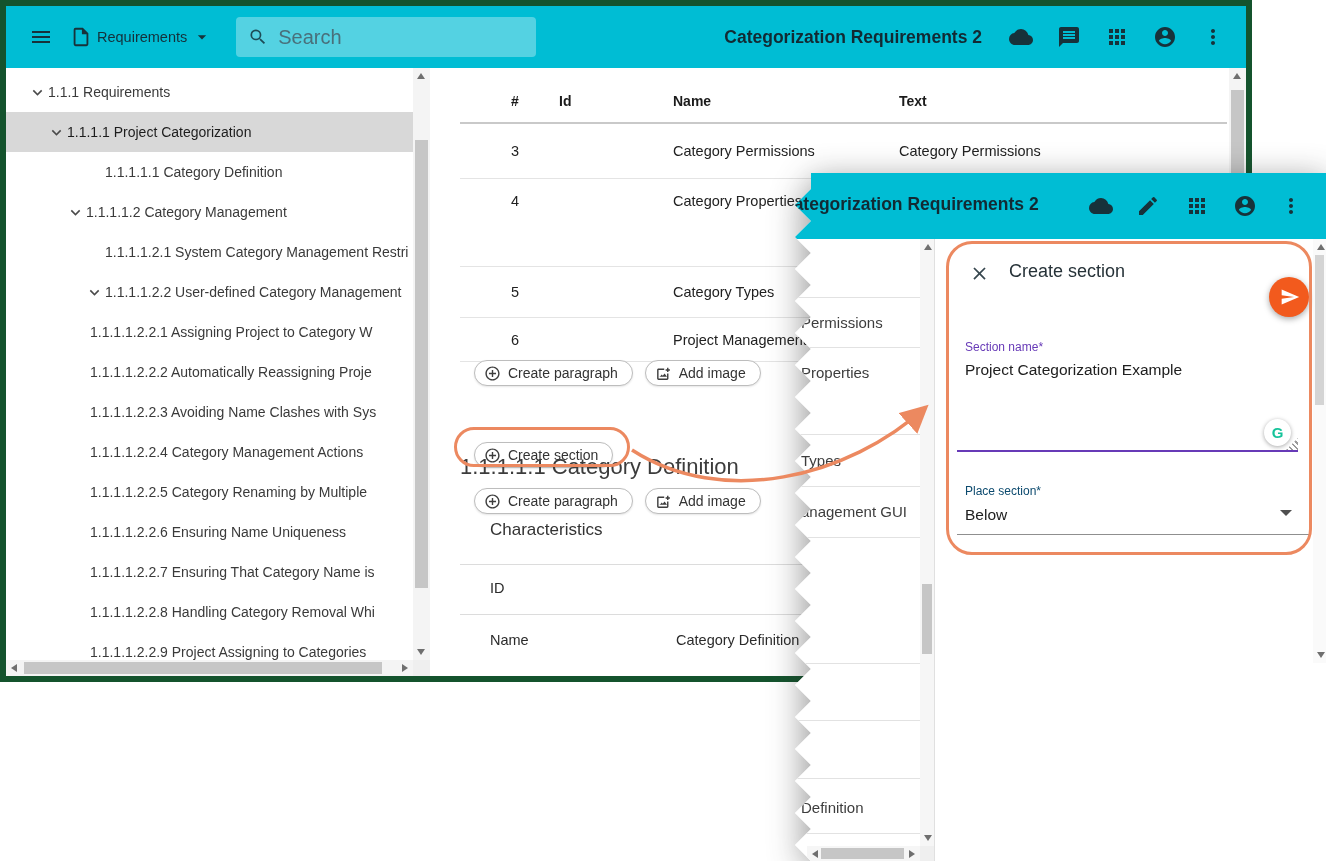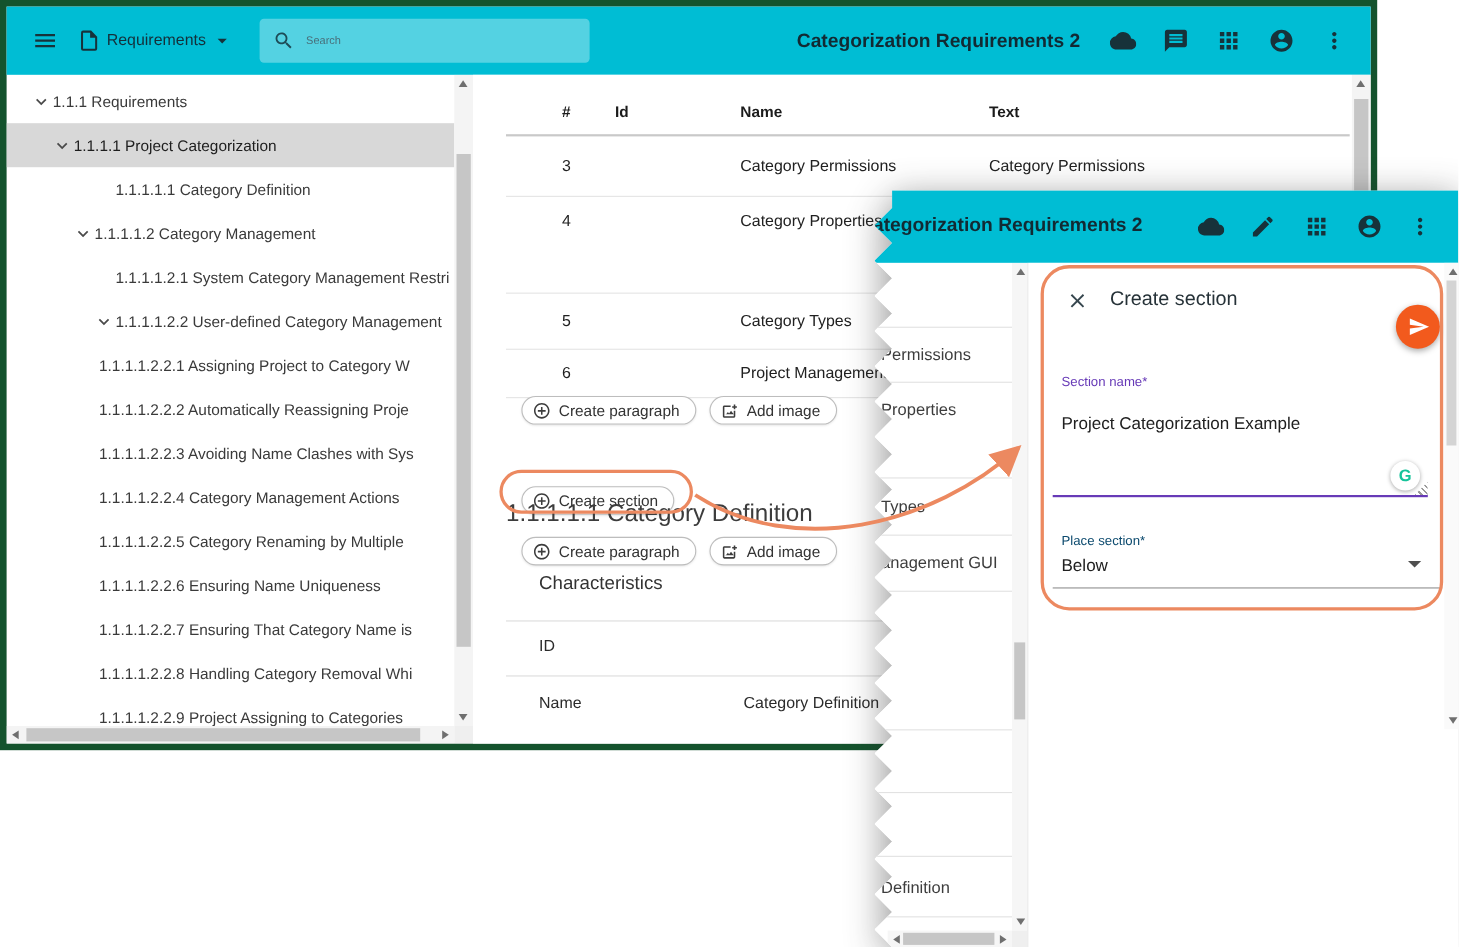--- a/index.html
+++ b/index.html
@@ -19,21 +19,21 @@
   .menu-btn { margin-left:22px; }
   .docnav { display:flex; align-items:center; gap:5px; margin-left:16px; cursor:pointer; }
   .docnav .ic svg { width:22px; height:22px; fill:#17323a; display:block; }
   .docnav .caret svg { width:20px; height:20px; }
   .docnav-label { font-size:14.5px; font-weight:500; color:#14303a; }
   .search-box { margin-left:24px; width:300px; height:40px; border-radius:4px;
                 background:rgba(255,255,255,.33); display:flex; align-items:center;
                 padding:0 12px; gap:10px; }
   .search-box .ic svg { width:20px; height:20px; fill:#1d4c57; display:block; }
   .search-input { flex:1; border:none; background:transparent; outline:none;
-                  font-size:10px; color:#0c4a6e; font-family:inherit; }
+                  font-size:20px; color:#0c4a6e; font-family:inherit; }
   .search-input::placeholder { color:#49707b; }
   .tb-title { margin-left:auto; margin-right:26px; font-size:17.5px; font-weight:600;
               color:#122a33; white-space:nowrap; }
   .tb-icons { display:flex; align-items:center; gap:22px; margin-right:20px; }
 
   
   .mw-tree { position:absolute; left:0; top:62px; width:424px; bottom:0;
              overflow:hidden; padding-top:4px; }
   .tree-item { height:40px; width:407px; display:flex; align-items:center;
                font-size:14px; color:#3a3a3a; cursor:pointer; white-space:nowrap; overflow:hidden; }
@@ -136,21 +136,21 @@
   .dlg-close svg { width:21px; height:21px; fill:#37474f; display:block; }
   .dlg-title { position:absolute; left:74px; top:22px; font-size:18px; font-weight:500; color:#263238; }
   .fab { position:absolute; left:334px; top:38px; width:40px; height:40px; border-radius:50%;
          background:#f25a1d; border:none; cursor:pointer; display:flex; align-items:center;
          justify-content:center; box-shadow:0 2px 6px rgba(0,0,0,.35); }
   .fab svg { width:20px; height:20px; fill:#fff; margin-left:2px; }
   .dlbl { position:absolute; font-size:12px;text-align:right; }
   .dlbl1 { left:30px; top:101px; color:#673ab7; }
   .dlbl2 { left:30px; top:245px; color:#0c4a6e; }
   .dval { position:absolute; font-size:15.5px; color:#202020; white-space:nowrap; }
-  .dval1 { left:30px; top:122px;margin-top:16px; }
+  .dval1 { left:30px; top:122px; }
   .dval2 { left:30px; top:267px; }
   .ul1 { position:absolute; left:22px; top:211px; width:341px; height:2px; background:#673ab7; }
   .ul2 { position:absolute; left:22px; top:295px; width:352px; height:1px; background:#8f8f8f; }
   .gram { position:absolute; left:329px; top:180px; width:27px; height:27px; border-radius:50%;
           background:#fff; box-shadow:0 1px 4px rgba(0,0,0,.35); display:flex; align-items:center;
           justify-content:center; font-size:15px; font-weight:700; color:#15c39a; cursor:pointer; }
   .rz { position:absolute; left:351px; top:199px; width:12px; height:12px;
         background:repeating-linear-gradient(45deg,#9a9a9a 0 1.5px,transparent 1.5px 4px);
         clip-path:polygon(100% 0,100% 100%,0 100%); }
   .dcaret { position:absolute; left:345px; top:271px; width:0; height:0;

